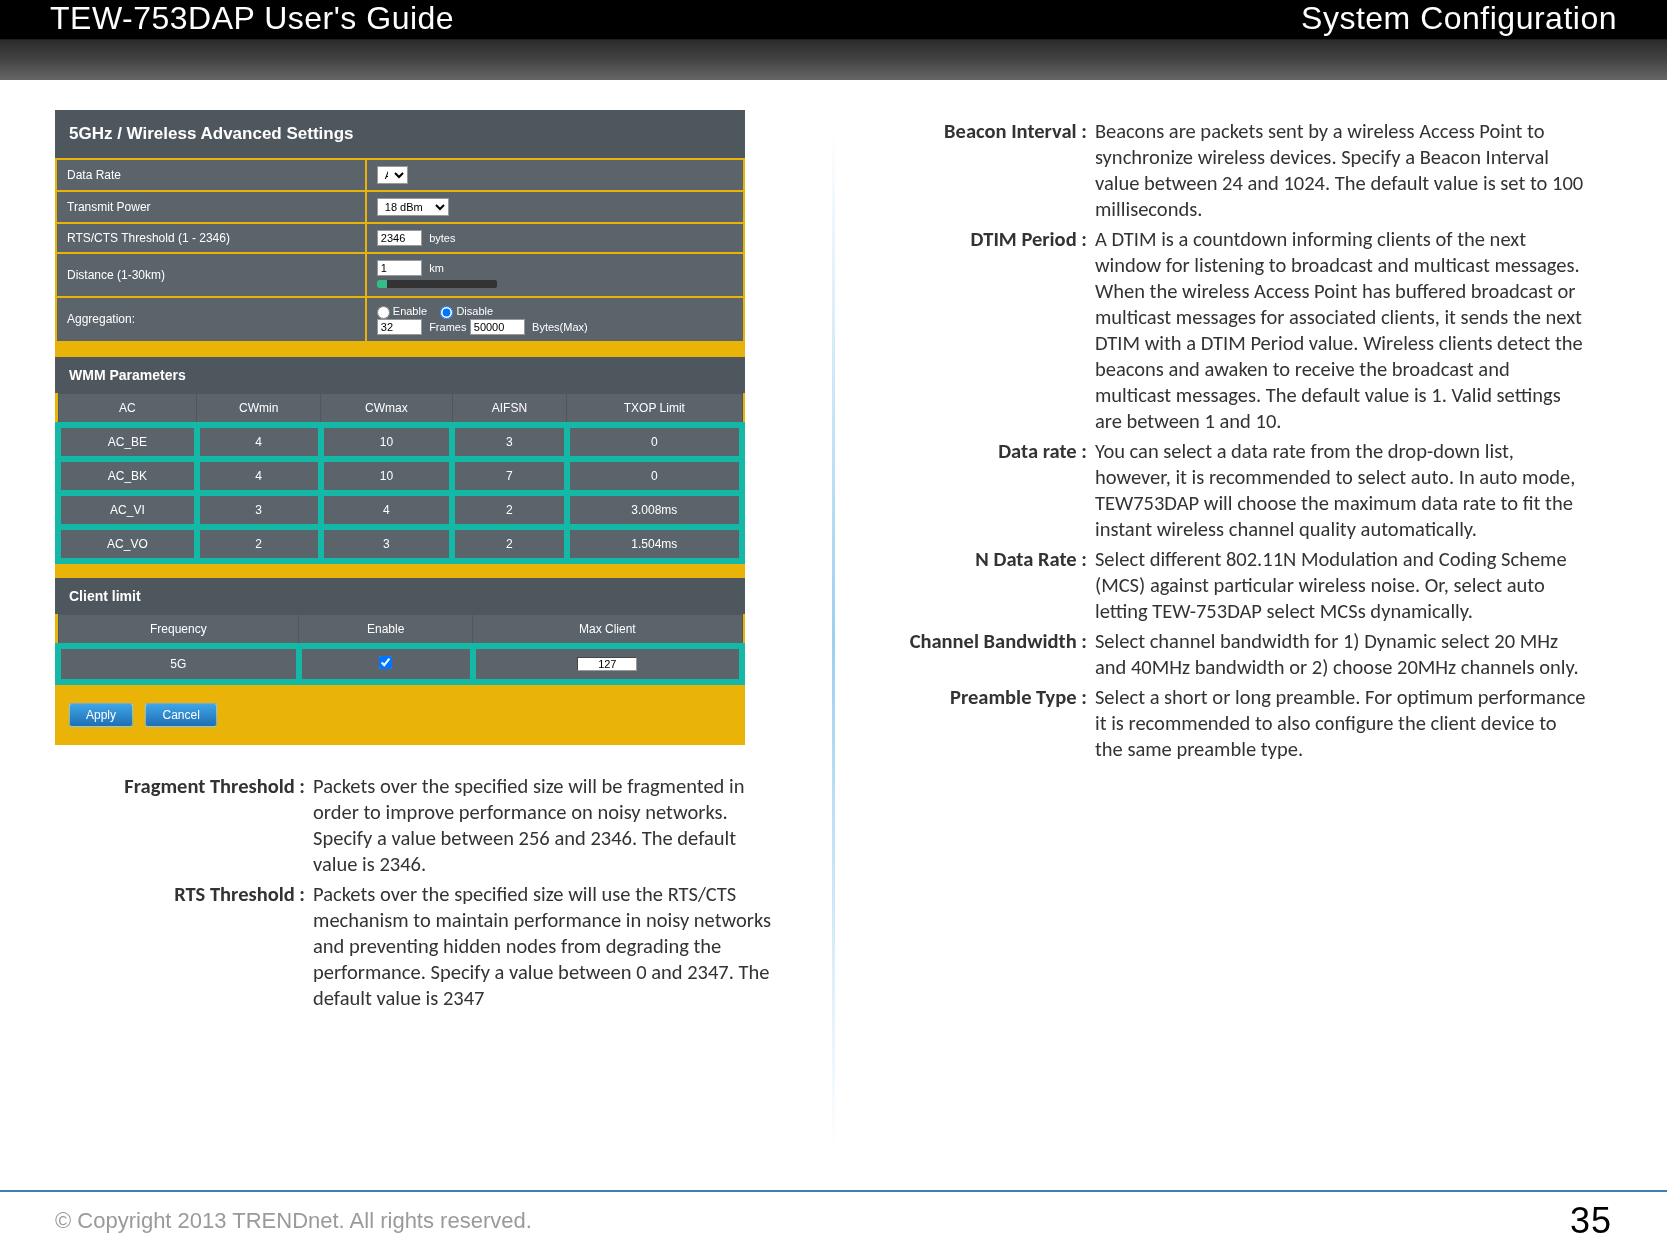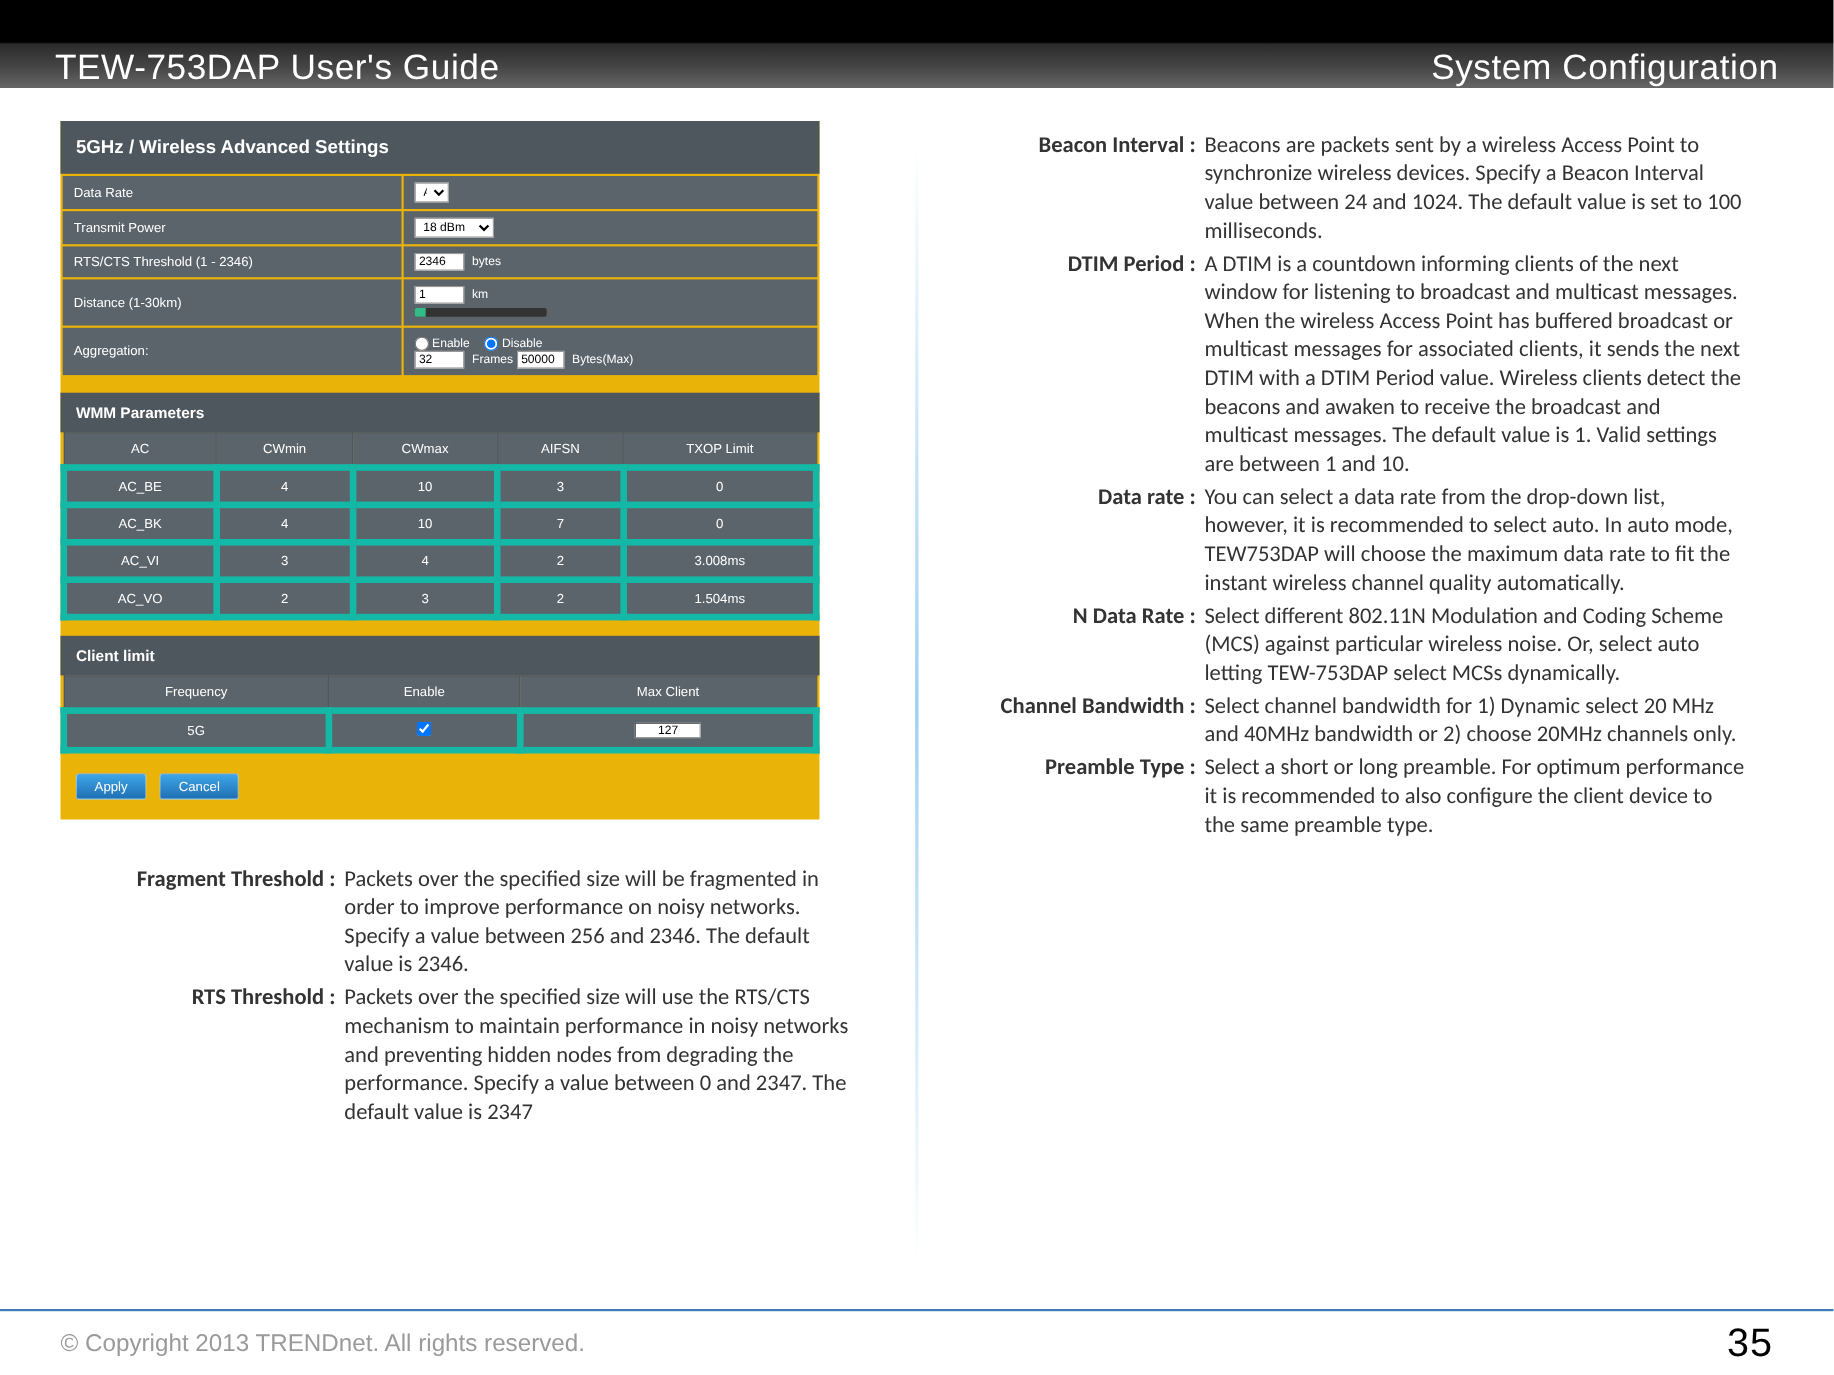--- a/index.html
+++ b/index.html
@@ -2,21 +2,21 @@
 <html><head>
 <meta charset="utf-8">
 <style>
   * { box-sizing: border-box; margin: 0; padding: 0; }
   body { font-family: "Segoe UI", Arial, sans-serif; width: 1667px; height: 1250px; background: #fff; position: relative; }
 
   
   .header-bar {
     height: 80px;
     background: linear-gradient(to bottom, #000 0%, #000 48%, #2b2b2b 50%, #444 75%, #666 100%);
-    display: flex; justify-content: space-between; align-items: flex-end;
+    display: flex; justify-content: space-between; align-items: flex-start;
     padding: 0 50px;
   }
   .header-bar .title-left,
   .header-bar .title-right {
     color: #fff; font-family: "Eurostile", "Bank Gothic", "Arial Narrow", sans-serif;
     font-weight: 300; font-size: 32px; letter-spacing: 0.5px;
   }
 
   
   .page-body { display: flex; gap: 30px; padding: 30px 55px 0 55px; height: 1075px; }
@@ -30,40 +30,40 @@
   }
   .panel-heading { background:#4f575e; color:#fff; font-weight:bold; font-size:17px; padding:14px 14px; }
   .settings-table { width:100%; font-size:12px; }
   .settings-table tr td:first-child { width:45%; background:#5c646b; padding:6px 10px; color:#fff; }
   .settings-table tr td:nth-child(2) { width:55%; background:#5c646b; padding:6px 10px; }
   .settings-table tr { border-bottom:1px solid #4f575e; }
   .settings-table select, .settings-table input[type=text] { font-size:11px; padding:1px 3px; background:#fff; border:1px solid #999; color:#000; }
   .unit { color:#fff; font-size:11px; margin-left:4px; }
   select.small { width:31px; }
   input.tiny { width:45px; }
-  input.tiny2 { width:43px; }
+  input.tiny2 { width:55px; }
   .radio-lbl { color:#fff; font-size:11px; margin-right:10px; }
   input[type=radio] { vertical-align:middle; margin-right:3px; }
   .slider { width:120px; height:8px; background:#333; display:inline-block; position:relative; border-radius:2px; vertical-align:middle; }
   .slider .fill { position:absolute; left:0; top:0; bottom:0; width:10px; background:#3b8; border-radius:2px 0 0 2px; }
 
   .section-bar { background:#4f575e; color:#fff; font-weight:bold; font-size:14px; padding:10px 14px; margin-top:14px; }
   .wmm-table, .client-table { width:100%; border-collapse:collapse; font-size:12px; color:#fff; }
   .wmm-table th, .client-table th { background:#5c646b; padding:7px 6px; font-weight:normal; border:1px solid #4f575e; text-align:center; }
   .wmm-table td, .client-table td { background:#5c646b; padding:7px 6px; border:6px solid #14b8a6; text-align:center; }
   .client-table input[type=checkbox] { transform:scale(1.0); }
   .client-table input.client-num { width:60px; text-align:center; border:1px inset #999; background:#fff; color:#000; font-size:11px; }
 
   .btn-row { padding:18px 14px 0 14px; }
   .btn { display:inline-block; border-radius:3px; font-size:12px; color:#fff; padding:4px 16px; margin-right:8px; cursor:pointer; border:1px solid rgba(255,255,255,.4); }
   .btn-apply  { background: linear-gradient(#3ea6e8, #1f6fb3); }
   .btn-cancel { background: linear-gradient(#3ea6e8, #1f6fb3); }
 
   
-  .defs { margin-top:40px; font-family: Calibri, "Segoe UI", sans-serif; font-size:20.5px; color:#333; }
+  .defs { margin-top:28px; font-family: Calibri, "Segoe UI", sans-serif; font-size:20.5px; color:#333; }
   .defs .row { display:flex; margin-bottom:4px; }
   .defs .term { width:258px; text-align:right; font-weight:700; padding-right:8px; }
   .defs .term::after { content:" :"; }
   .defs .desc { flex:1; padding-right:25px; }
   .col-right .defs { margin-top:8px; }
   .col-right .defs .term { width:230px; }
 
   
   .footer {
     position:absolute; left:0; right:0; bottom:0; height:60px;

